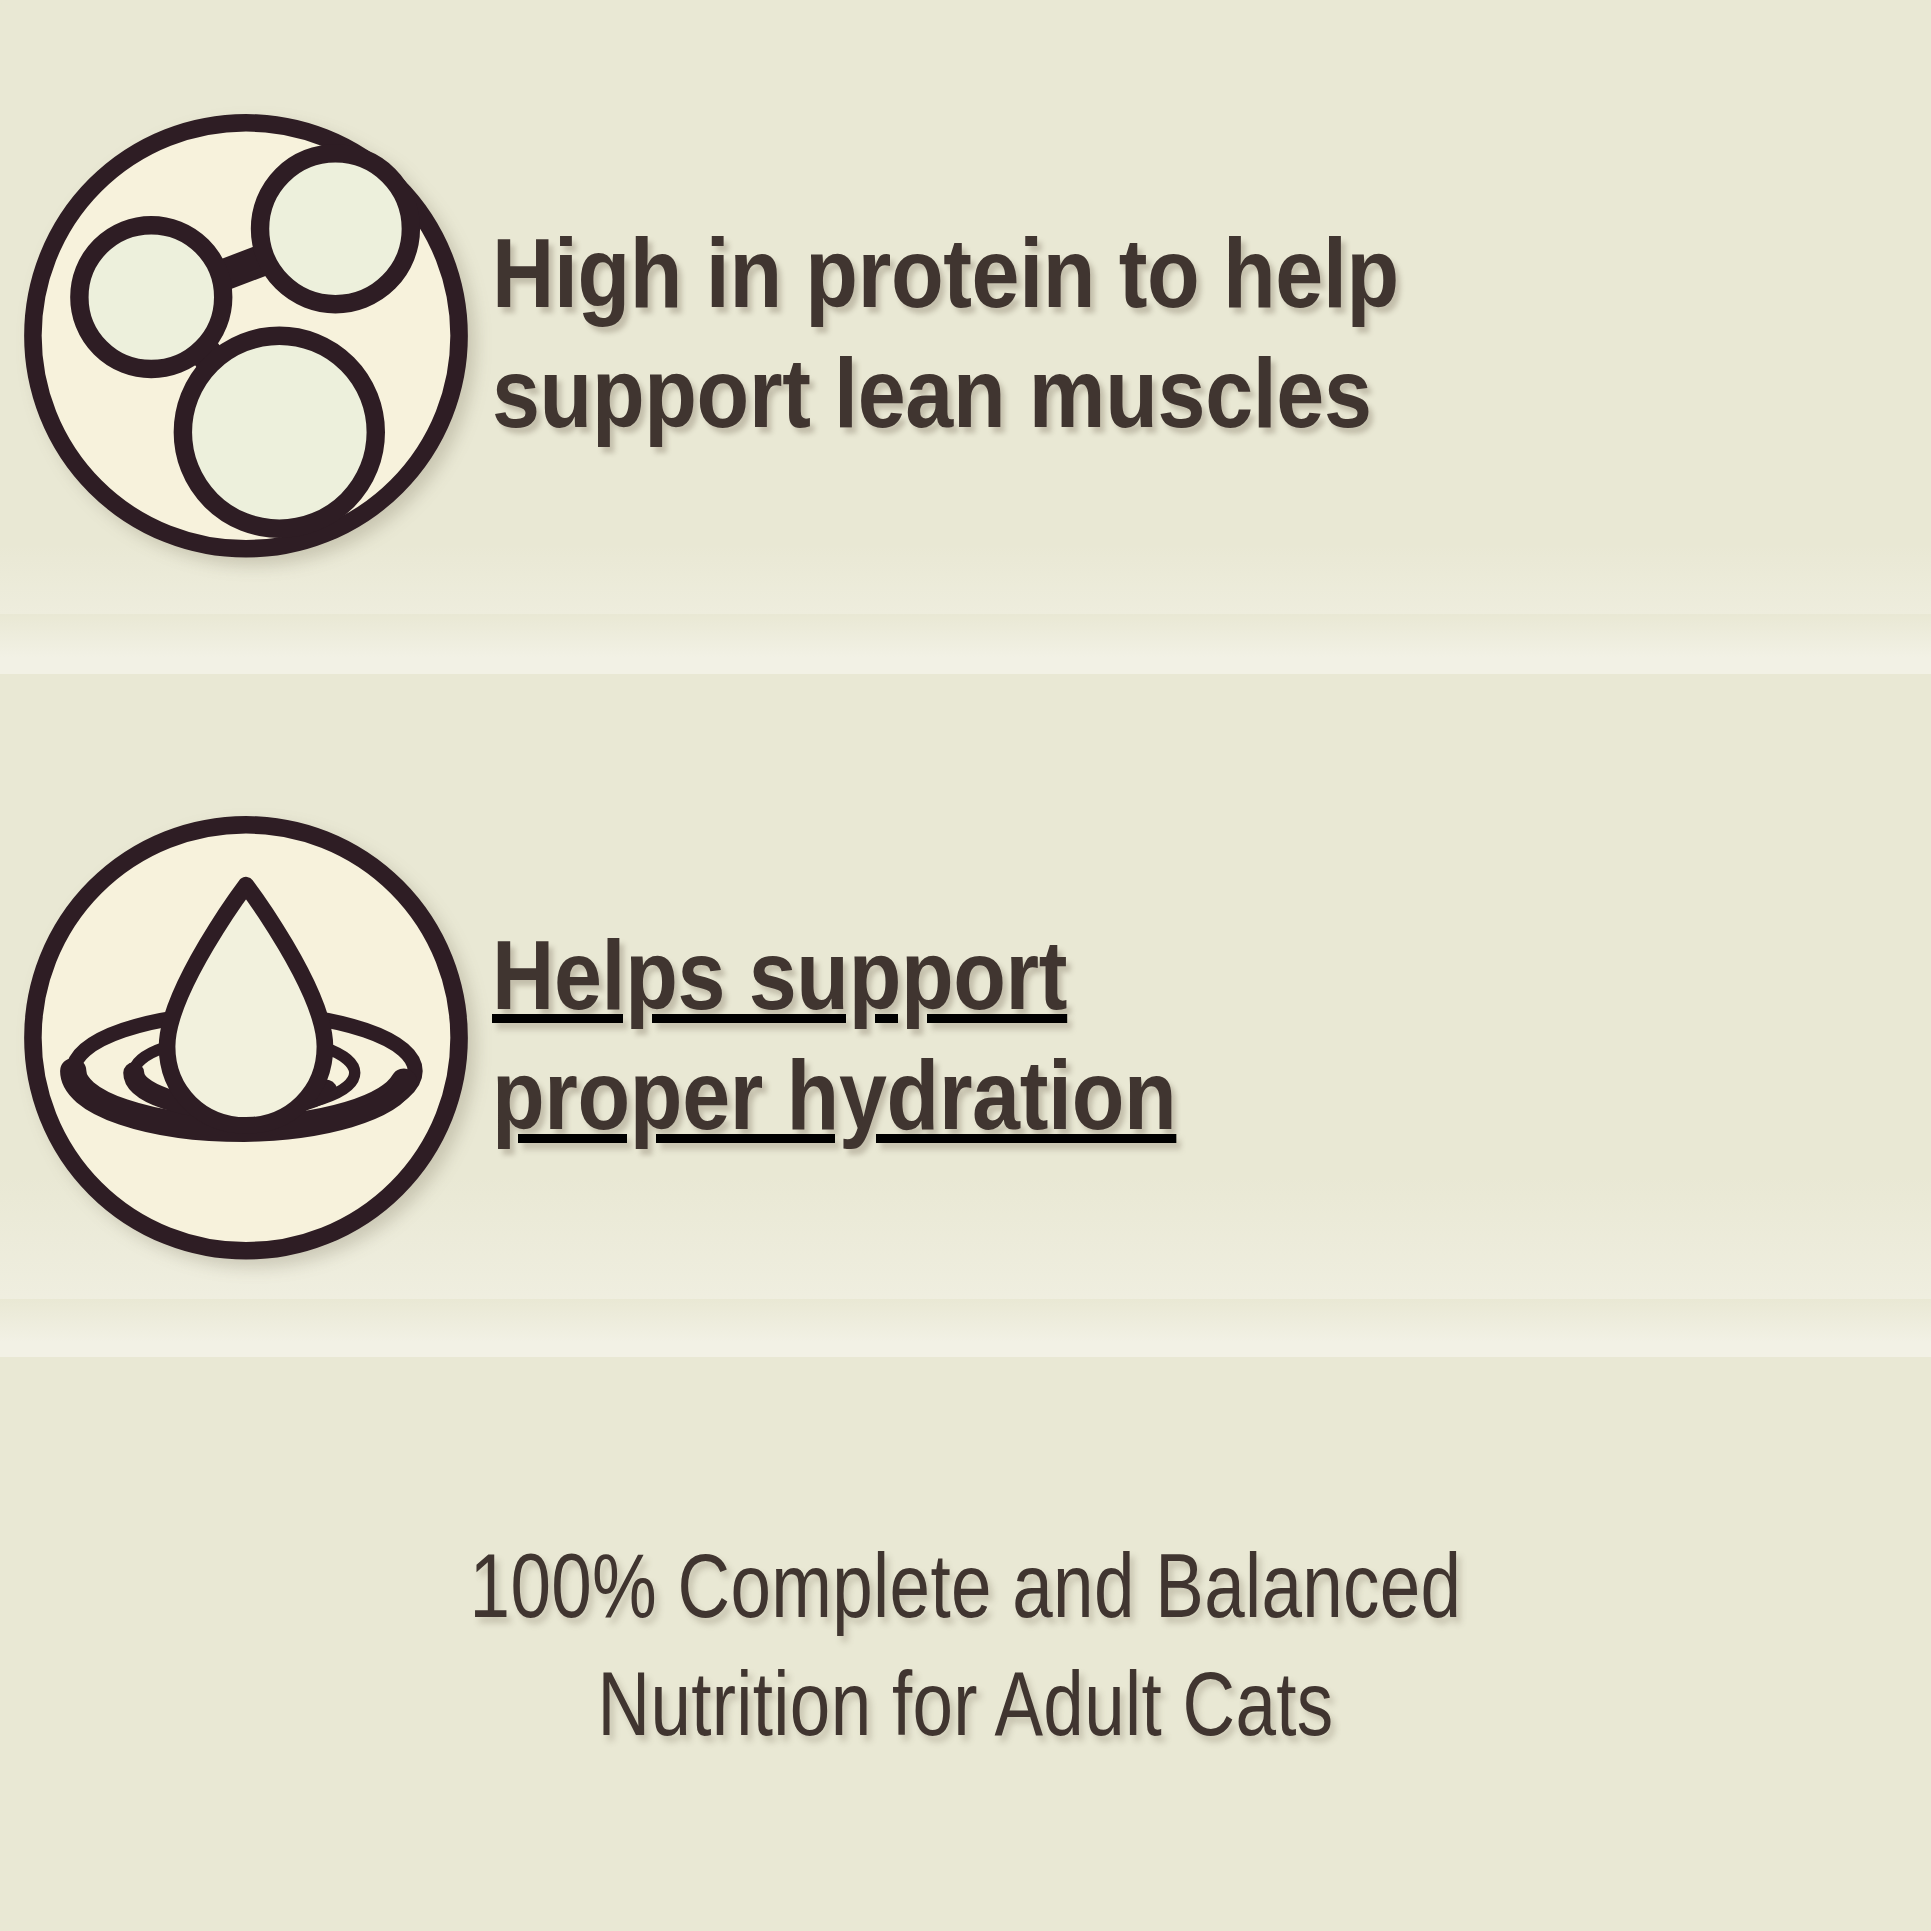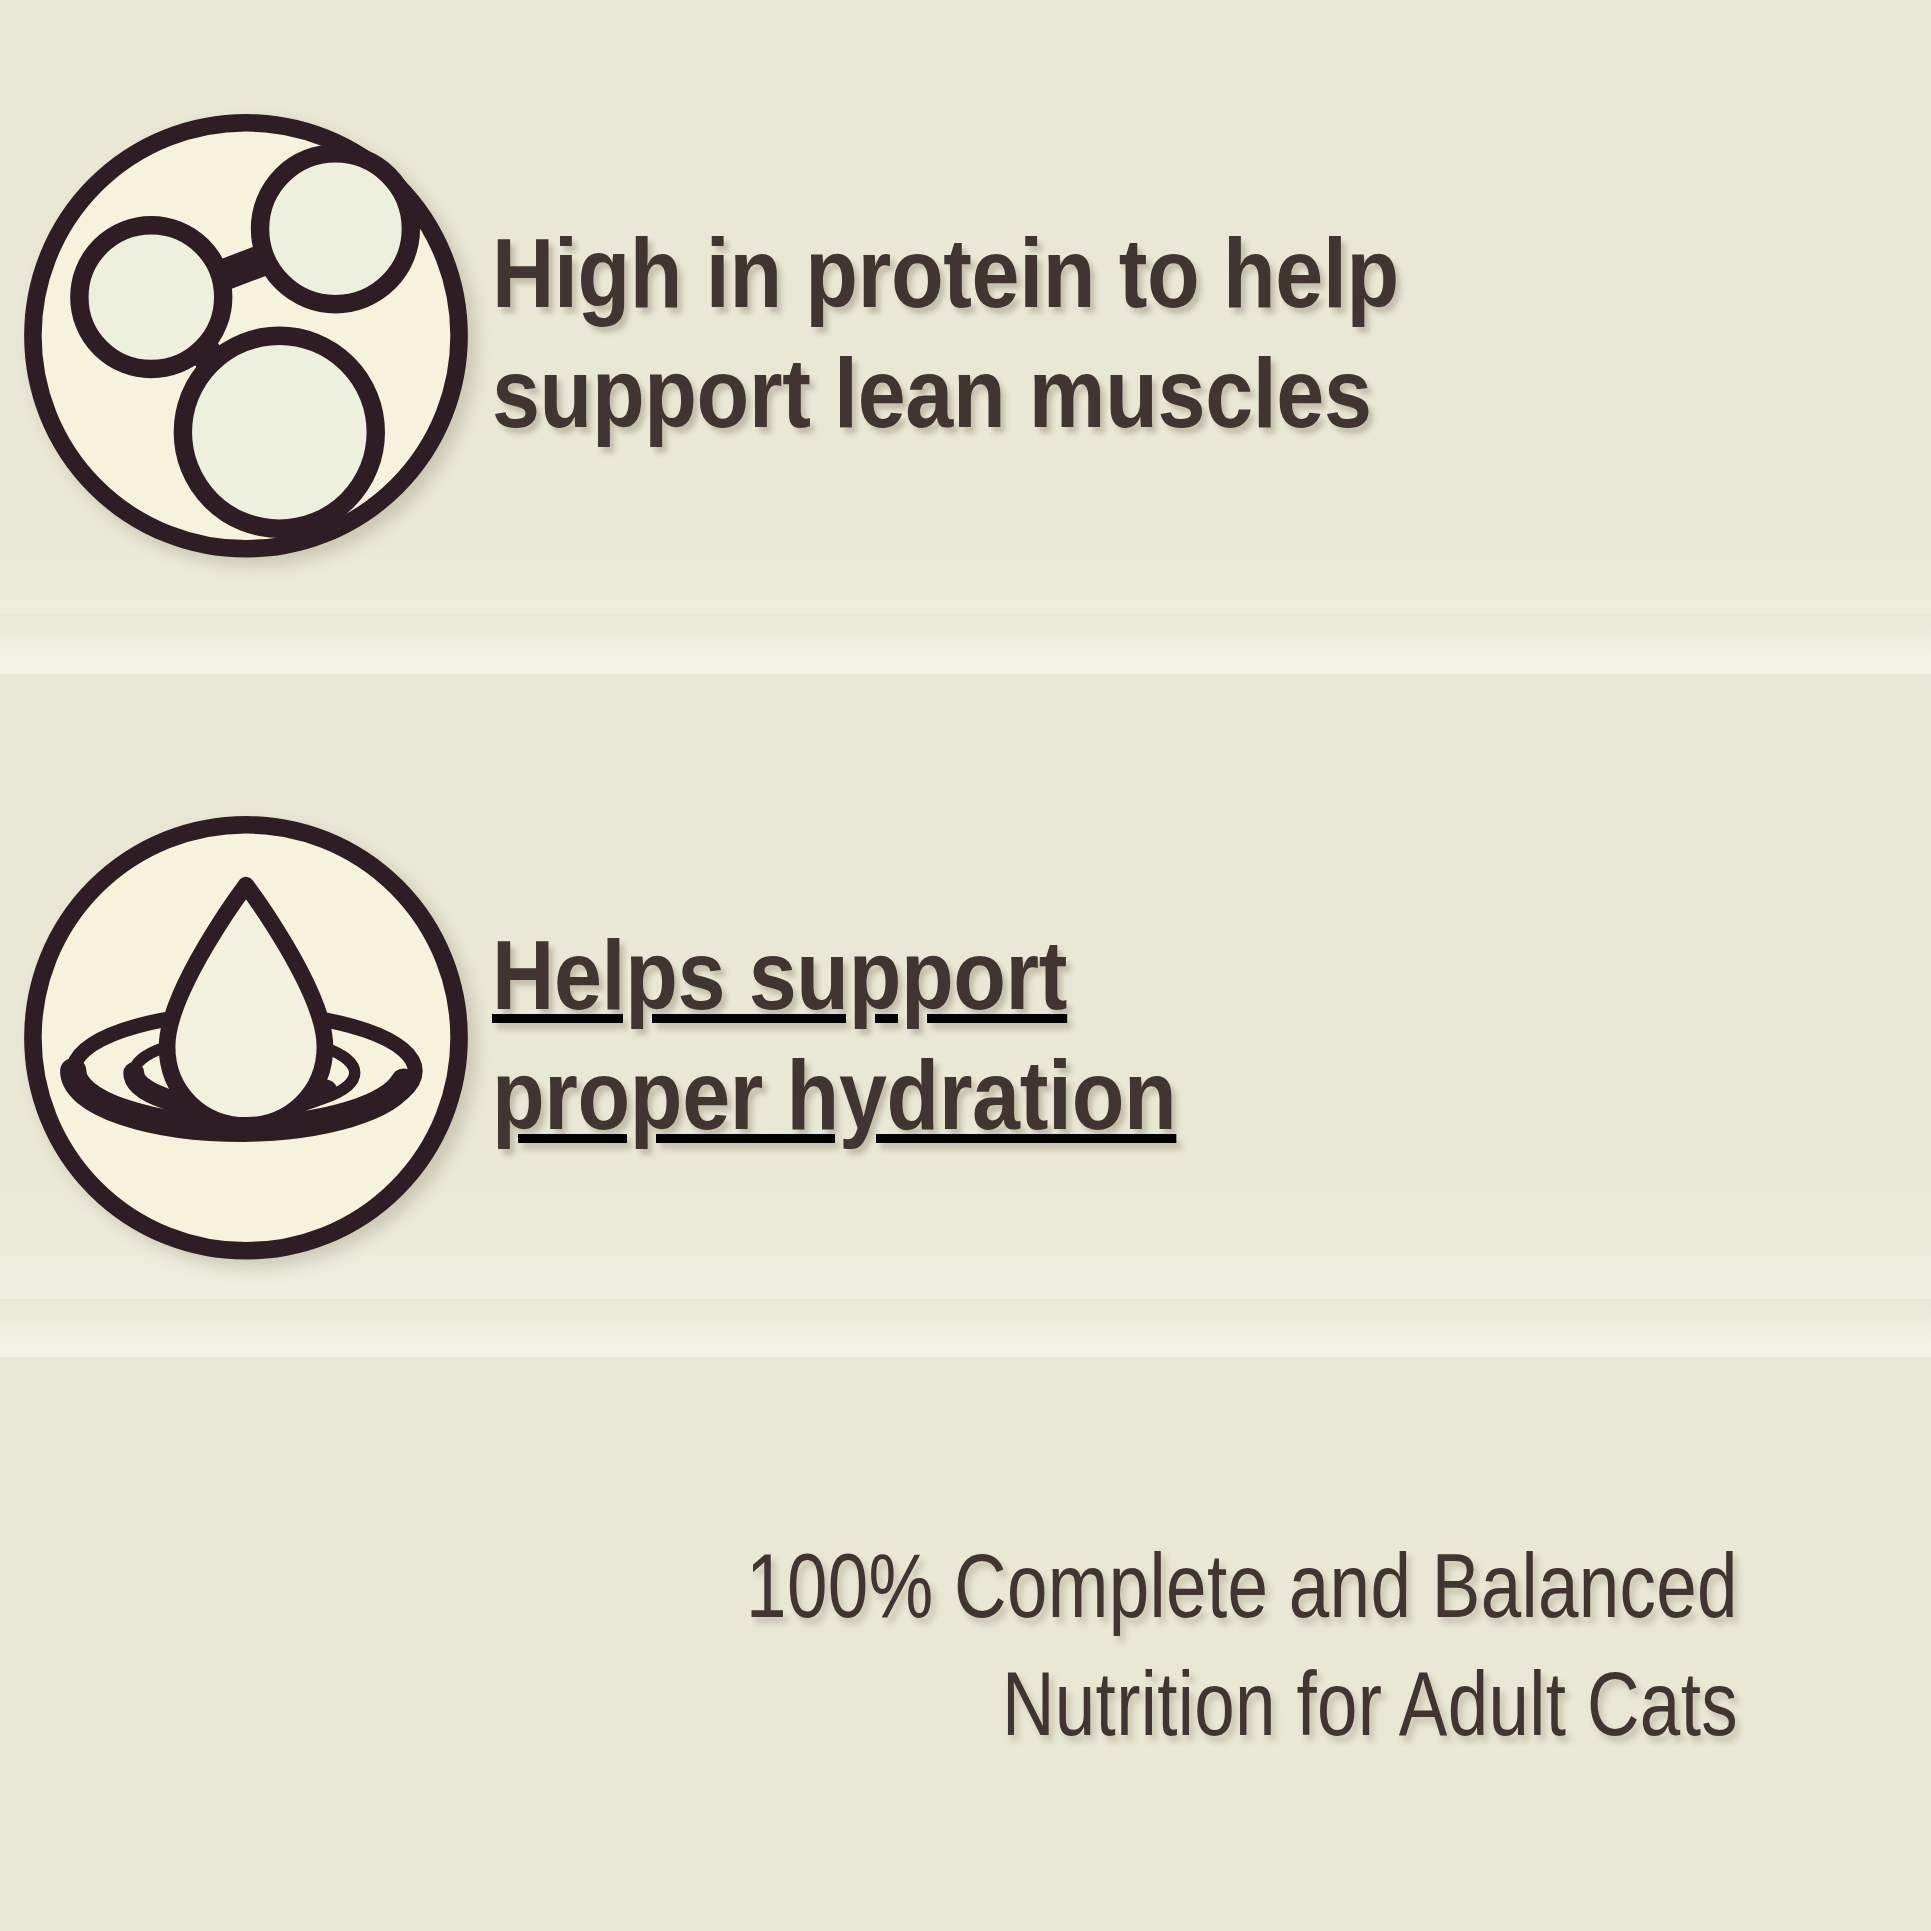--- a/index.html
+++ b/index.html
@@ -101,21 +101,21 @@
     white-space: pre-line;
     padding-right: 35px;
   }
 
   
   #footer-block {
     position: absolute;
     top: 1527px;
     left: 0;
     width: 1931px;
-    text-align: right;
+    text-align: center;
   }
   .footer-text {
     font-weight: normal;
     font-size: 91px;
     line-height: 1.30;
     color: #403530;
     letter-spacing: 0.4px;
     transform: scaleX(0.80);
     text-shadow: 5.3px 6.1px 7px rgba(120,110,90,0.30);
     white-space: pre-line;

